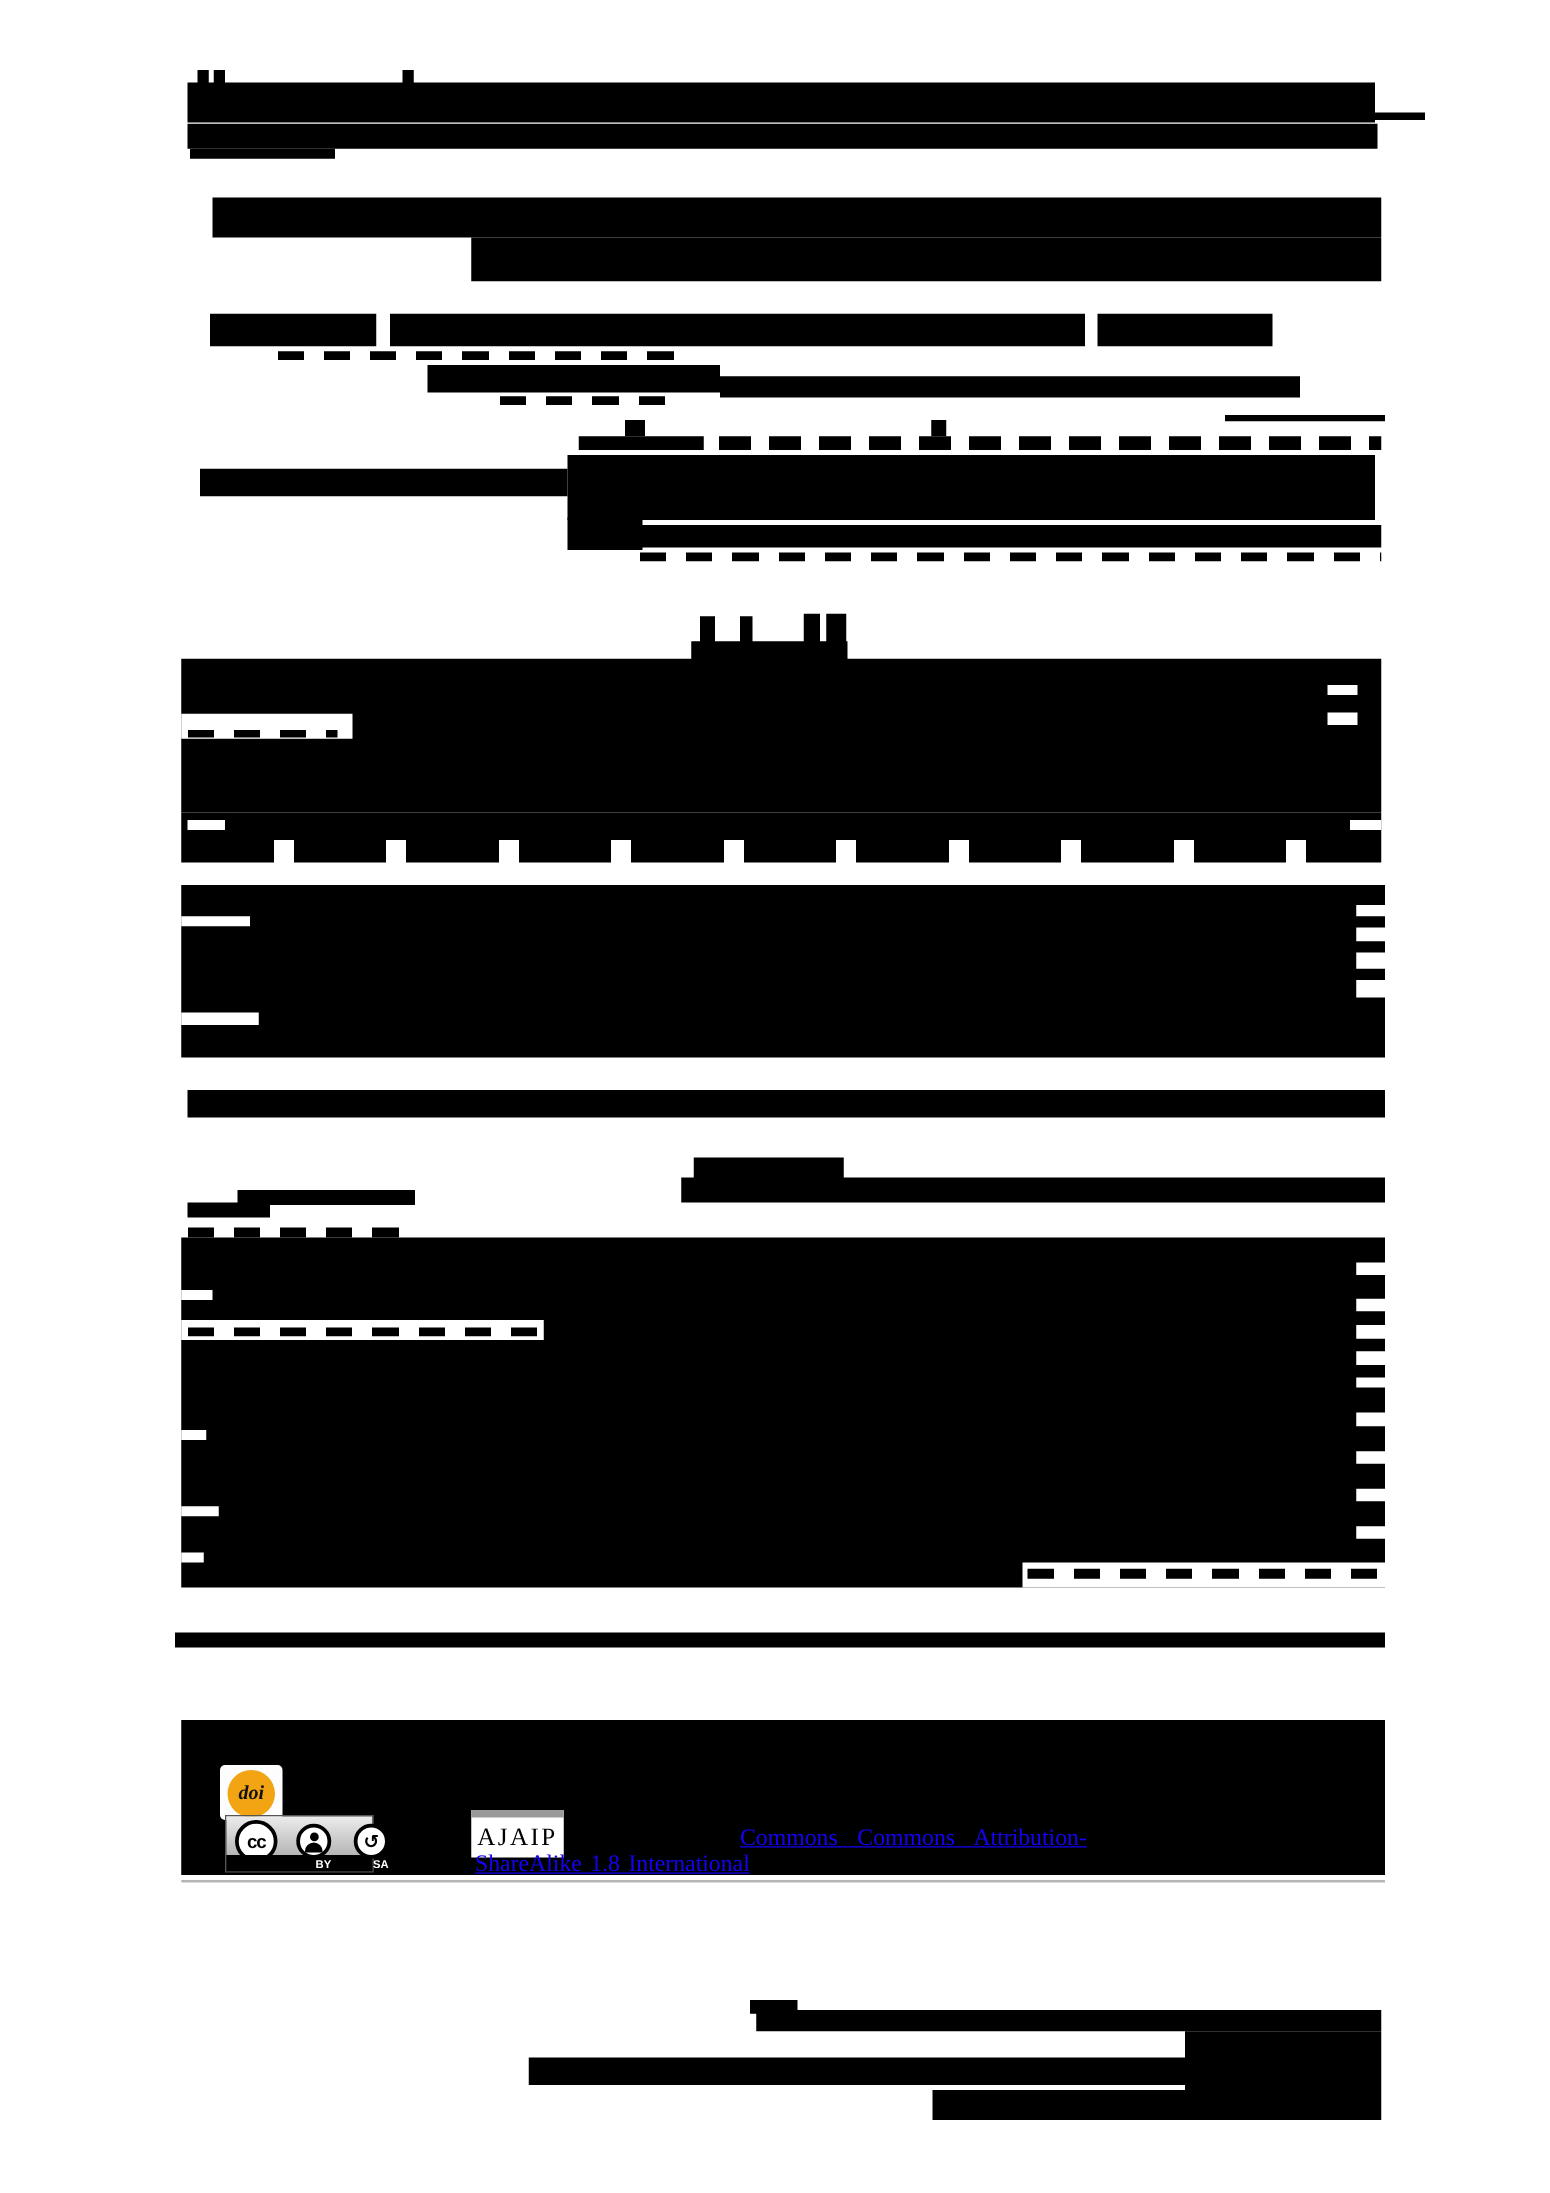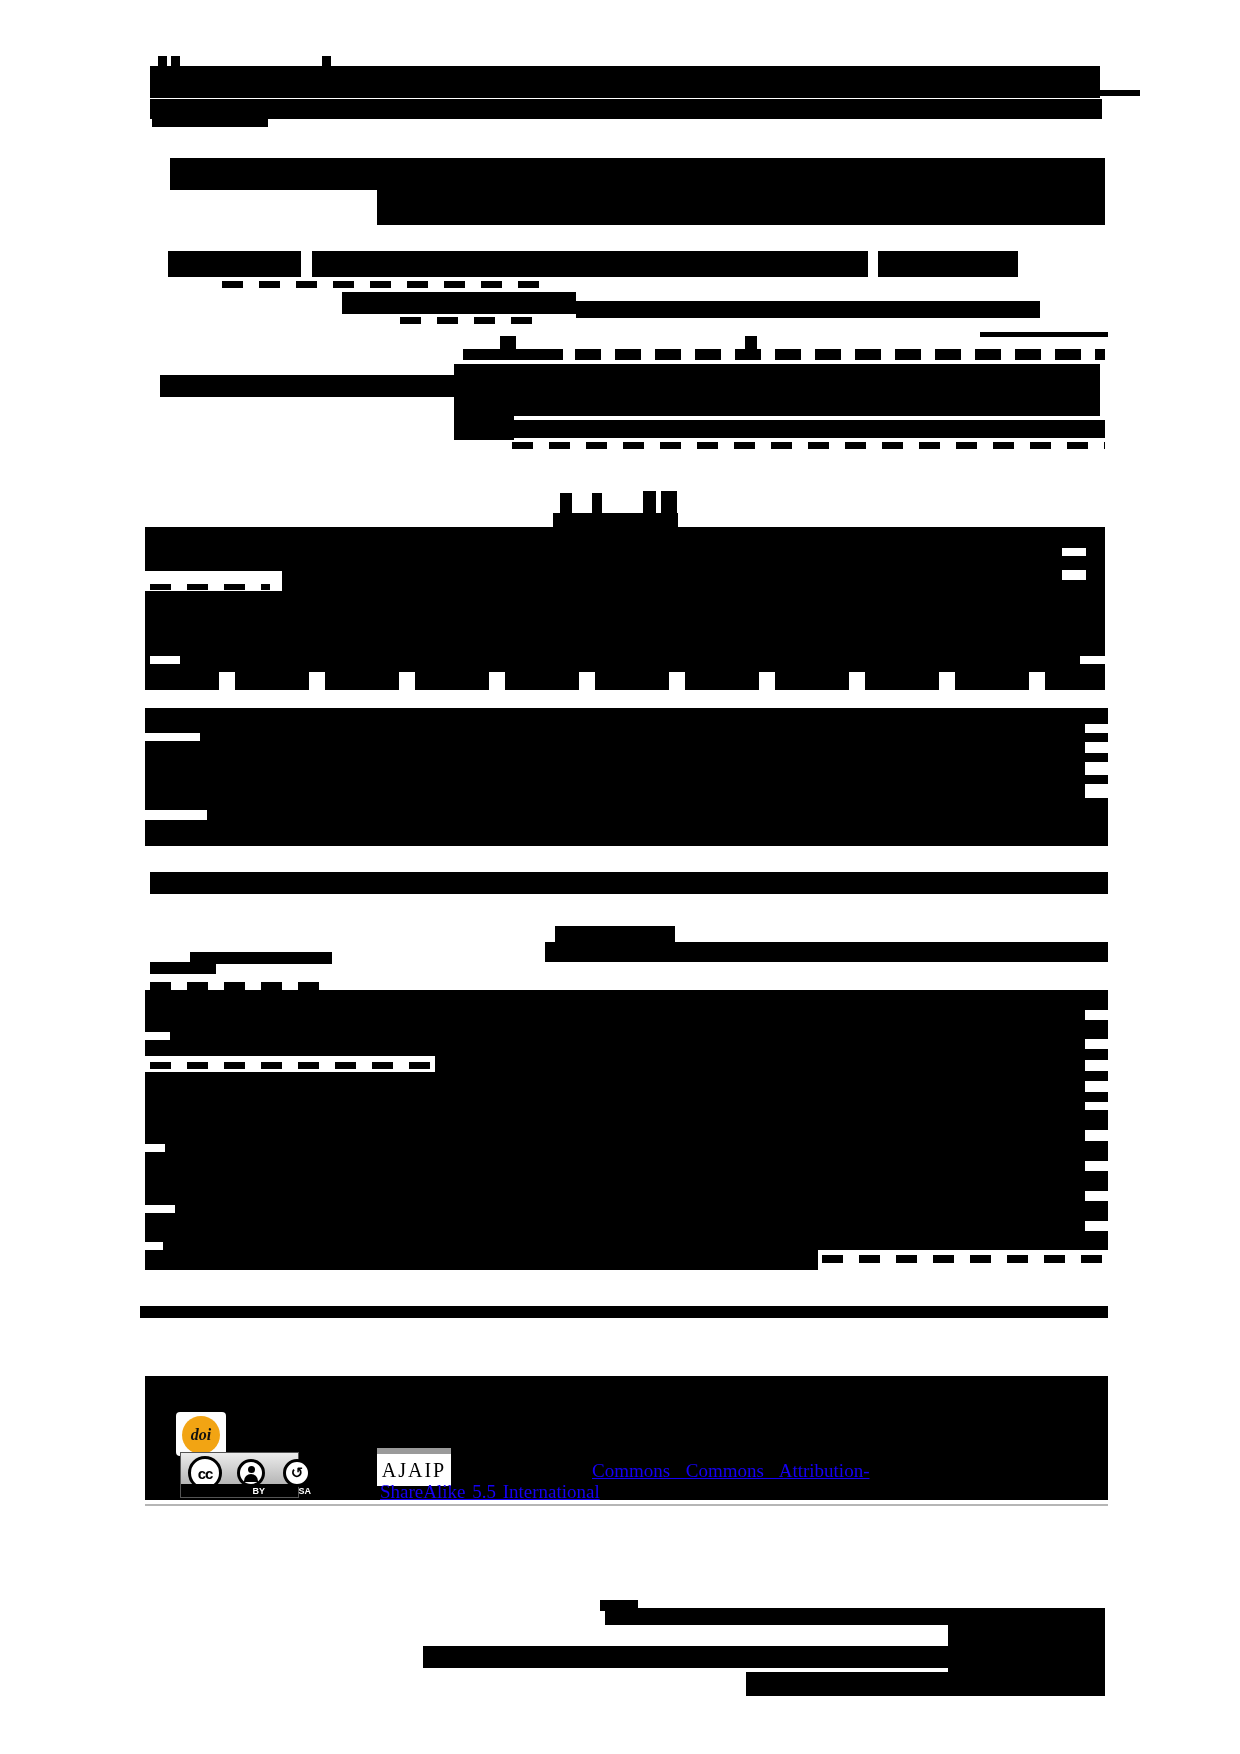--- a/index.html
+++ b/index.html
@@ -134,21 +134,21 @@
     </span>
     <span class="circ" id="cc-c3">↺</span>
     <span class="strip"></span>
     <span class="cc-lbl" id="lbl-by">BY</span>
     <span class="cc-lbl" id="lbl-sa">SA</span>
   </div>
 
   <div id="ajaip-box">AJAIP</div>
 
   <a class="lic-link" id="lic-link1" style="color: rgb(21, 0, 245);">Commons Commons Attribution-</a>
-  <a class="lic-link" id="lic-link2" style="color: rgb(21, 0, 245);">ShareAlike 5.5 International</a>
+  <a class="lic-link" id="lic-link2" style="color: rgb(21, 0, 245);">ShareAlike 1.8 International</a>
 
   <div class="greyrule" style="left:145px;top:1504px;width:963px;height:2px"></div>
 
   <div class="tick" style="left:600px;top:1600px;width:38px;height:11px"></div>
   <div class="bar" style="left:605px;top:1608px;width:500px;height:17px"></div>
   <div class="bar" style="left:948px;top:1625px;width:157px;height:71px"></div>
   <div class="bar" style="left:423px;top:1646px;width:525px;height:22px"></div>
   <div class="bar" style="left:746px;top:1672px;width:202px;height:24px"></div>
 
 </div>

